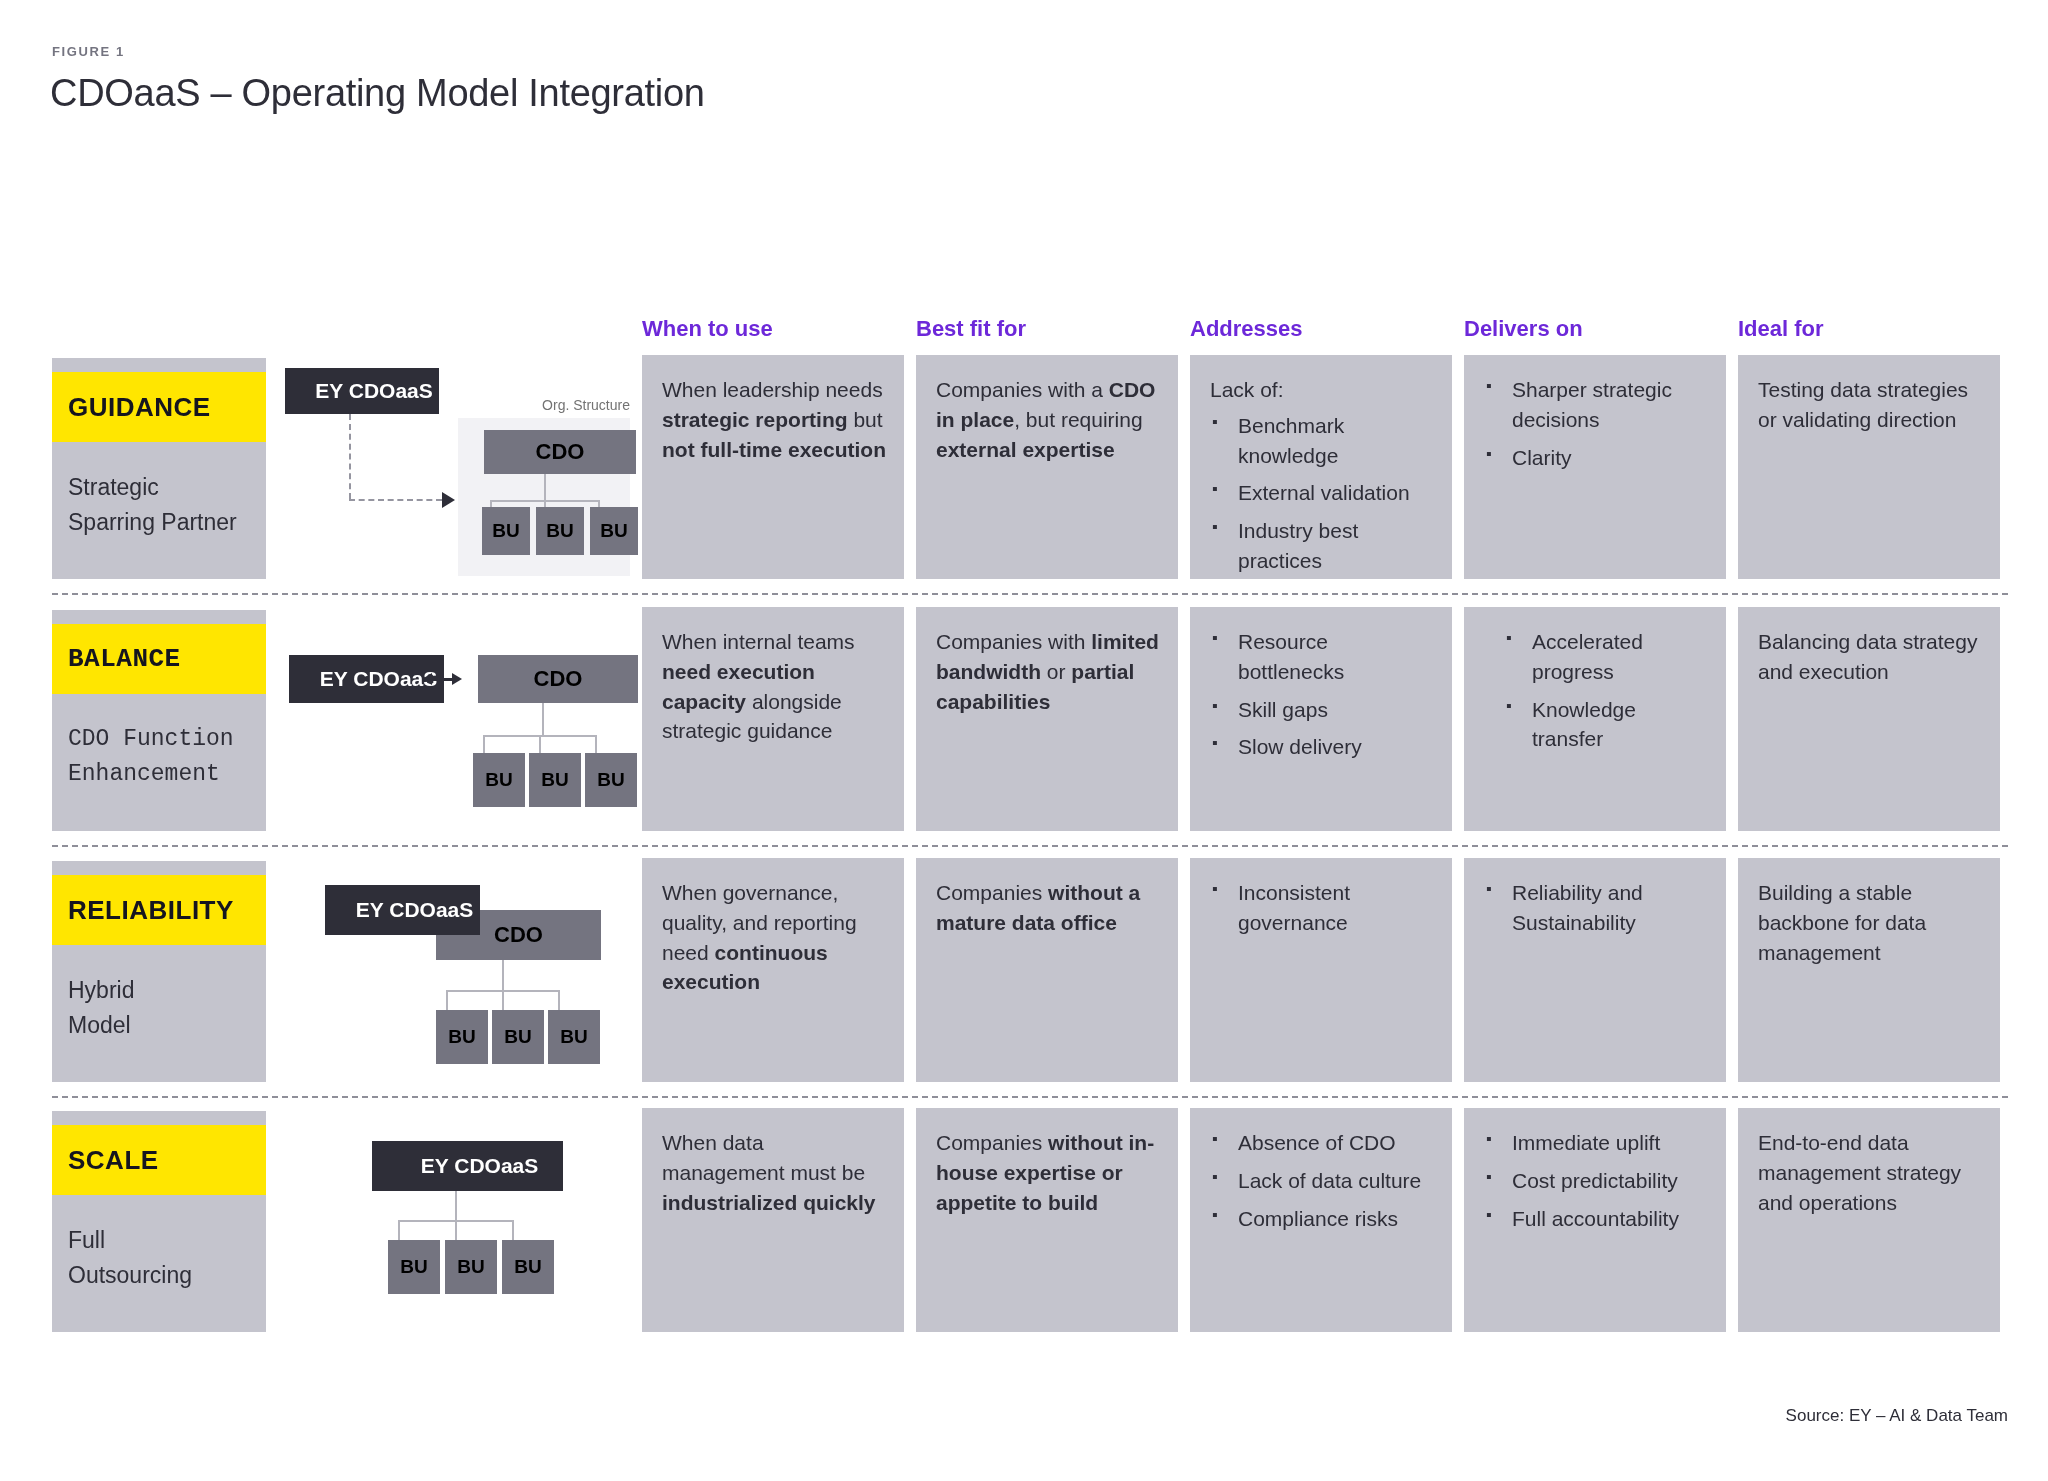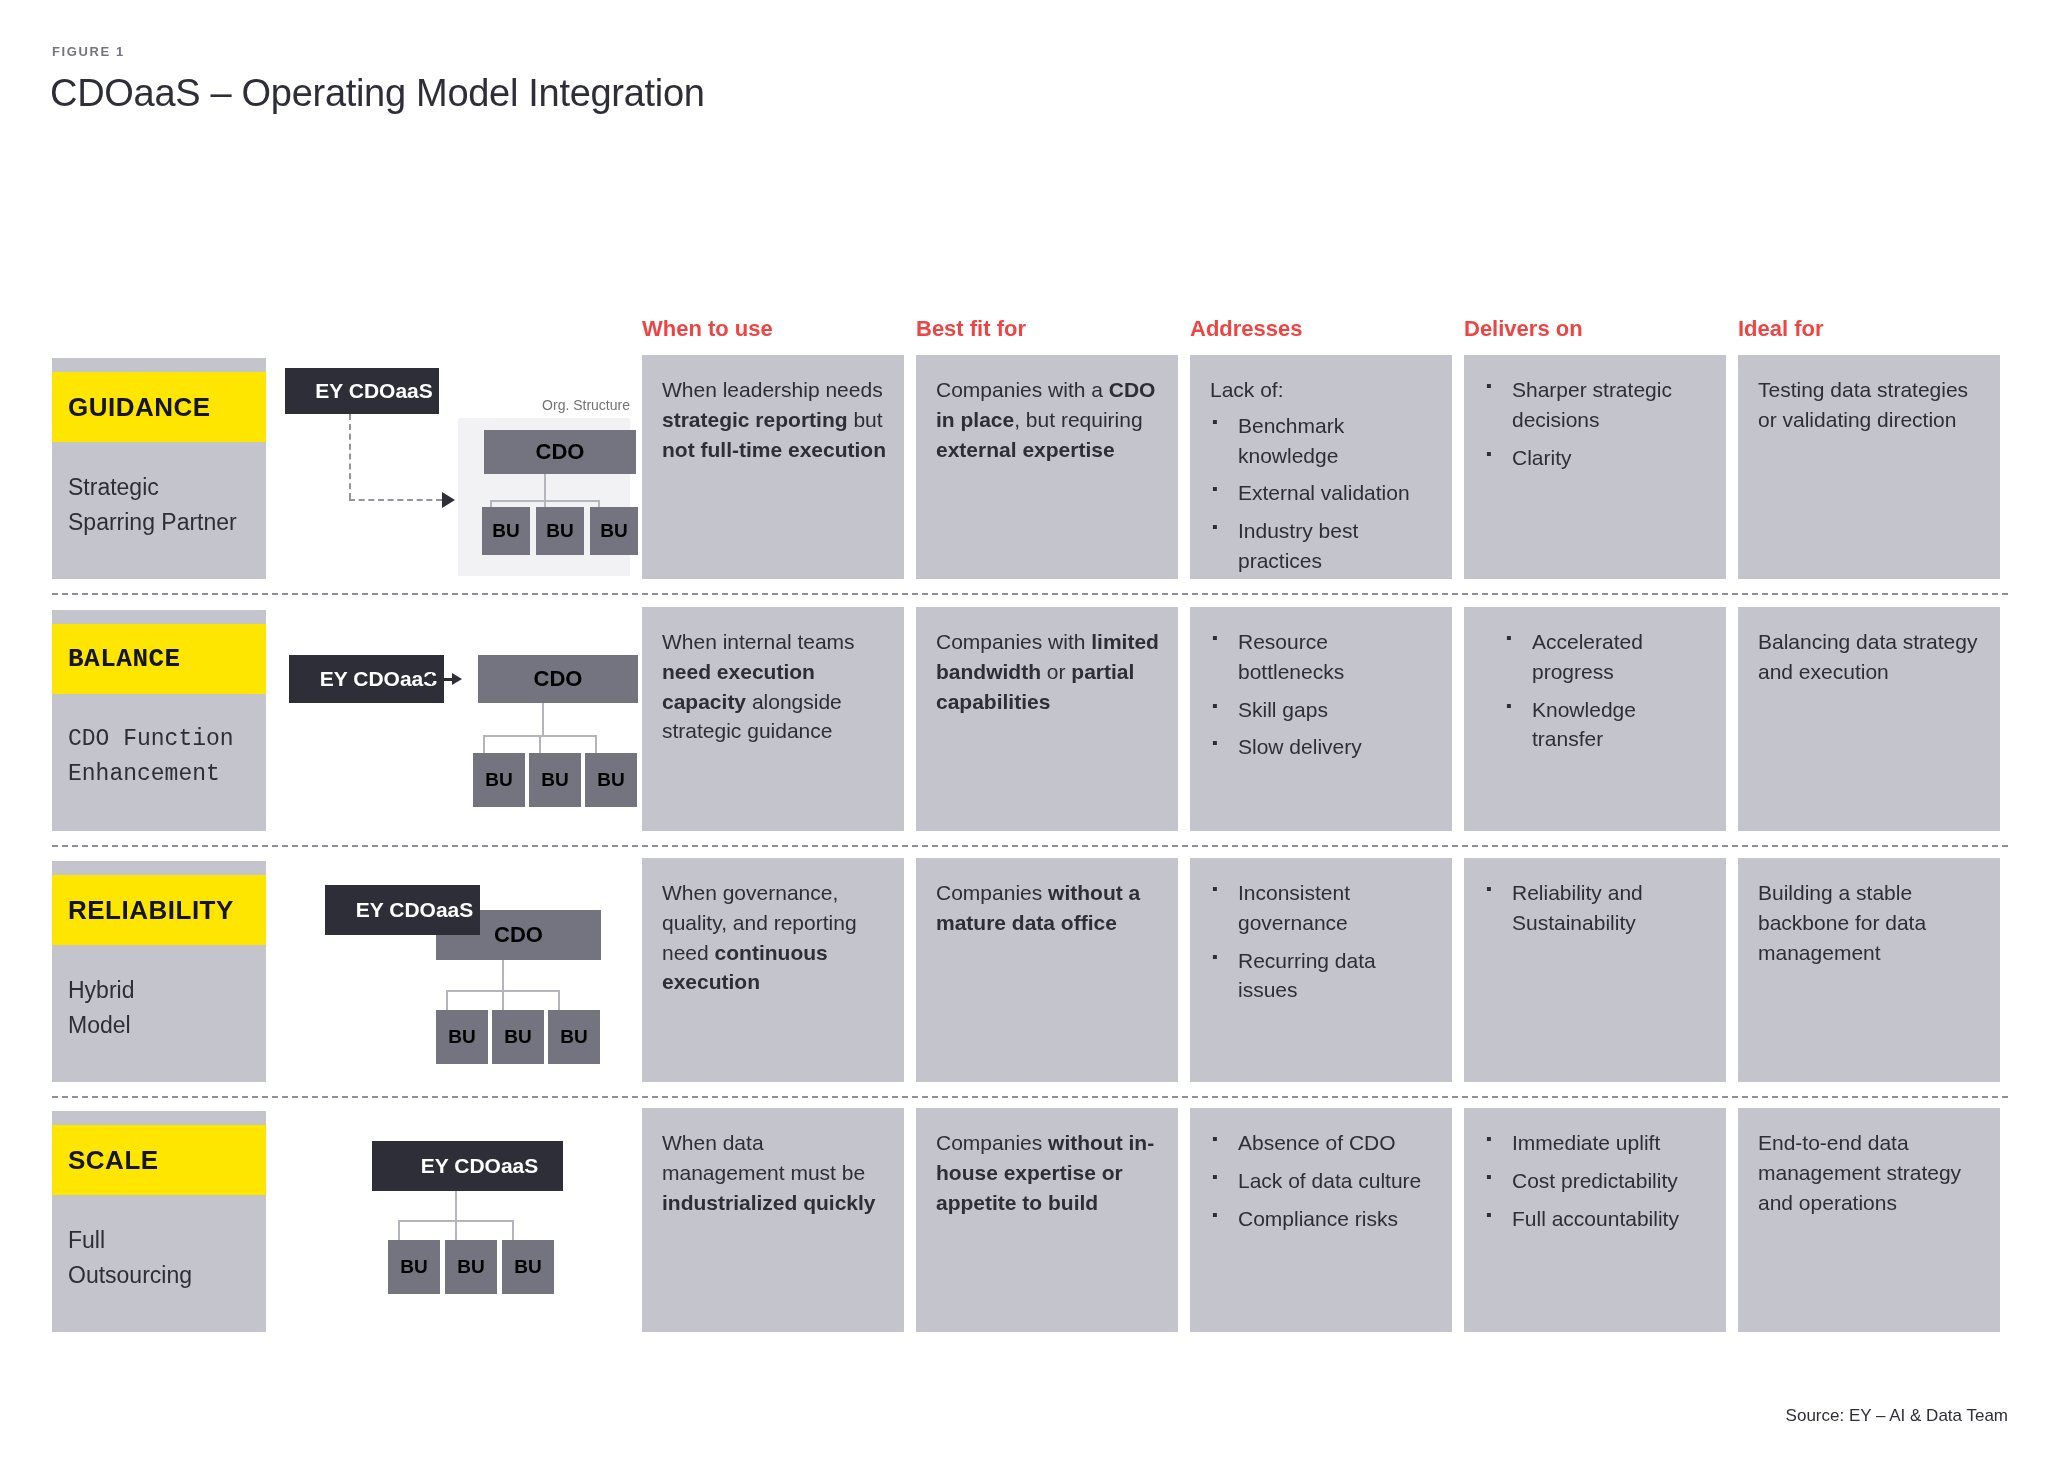--- a/index.html
+++ b/index.html
@@ -11,21 +11,21 @@
   .title{left:50px;top:72px;font-size:38px;font-weight:400;letter-spacing:-0.3px;color:#2e2e38;}
 
   .qrow{left:645px;top:250px;width:1362px;height:42px;display:flex;align-items:center;gap:14px;}
   .qline{flex:1;height:4px;background:var(--arrow-gray,#75757f);}
   .qhead-l{width:0;height:0;border-top:9px solid transparent;border-bottom:9px solid transparent;
            border-right:17px solid var(--arrow-gray,#75757f);}
   .qhead-r{width:0;height:0;border-top:9px solid transparent;border-bottom:9px solid transparent;
            border-left:17px solid var(--arrow-gray,#75757f);}
   .qtext{font-size:25px;font-weight:700;color:#15151f;white-space:nowrap;}
 
-  .colhead{top:316px;width:262px;font-size:22px;font-weight:700;color:#ef4444;}
+  .colhead{top:316px;width:262px;font-size:22px;font-weight:700;color:#6d28d9;}
 
   .cell{position:absolute;width:262px;height:224px;background:var(--cell-gray,#c4c4cd);
         box-sizing:border-box;padding:20px 16px 0 20px;font-size:21px;line-height:1.42;color:#2e2e38;}
   .seg-b{font-weight:700;}
 
   .label-box{position:absolute;left:52px;width:214px;height:221px;background:var(--cell-gray,#c4c4cd);}
   .label-band{position:absolute;left:0;top:14px;width:100%;height:70px;background:var(--yellow,#ffe600);
               display:flex;align-items:center;}
   .label-band-text{font-size:26px;font-weight:700;letter-spacing:0.5px;color:#15151f;padding-left:16px;}
   .label-sub{position:absolute;left:16px;top:112px;font-size:23px;line-height:1.5;white-space:pre-line;color:#2e2e38;}
@@ -169,21 +169,20 @@
         <div class="tree-line" style="left: 278px; top: 132px; width: 1.5px; height: 20px;"></div>
         <div class="gray-box bu-box" style="left: 140px; top: 152px; width: 52px; height: 54px;">BU</div>
         <div class="gray-box bu-box" style="left: 196px; top: 152px; width: 52px; height: 54px;">BU</div>
         <div class="gray-box bu-box" style="left: 252px; top: 152px; width: 52px; height: 54px;">BU</div>
       </div>
       <div class="cell" style="left: 642px; top: 858px;"><span>When governance, quality, and reporting need </span><span class="seg-b">continuous execution</span></div>
       <div class="cell" style="left: 916px; top: 858px;"><span>Companies </span><span class="seg-b">without a mature data office</span></div>
       <div class="cell" style="left: 1190px; top: 858px;">
         <ul class="bullets">
           <li>Inconsistent governance</li>
-          <li>Recurring data issues</li>
         </ul>
       </div>
       <div class="cell" style="left: 1464px; top: 858px;">
         <ul class="bullets">
           <li>Reliability and Sustainability</li>
         </ul>
       </div>
       <div class="cell" style="left: 1738px; top: 858px;">Building a stable backbone for data management</div>
       <div class="label-box" style="top: 1111px;">
         <div class="label-band">

